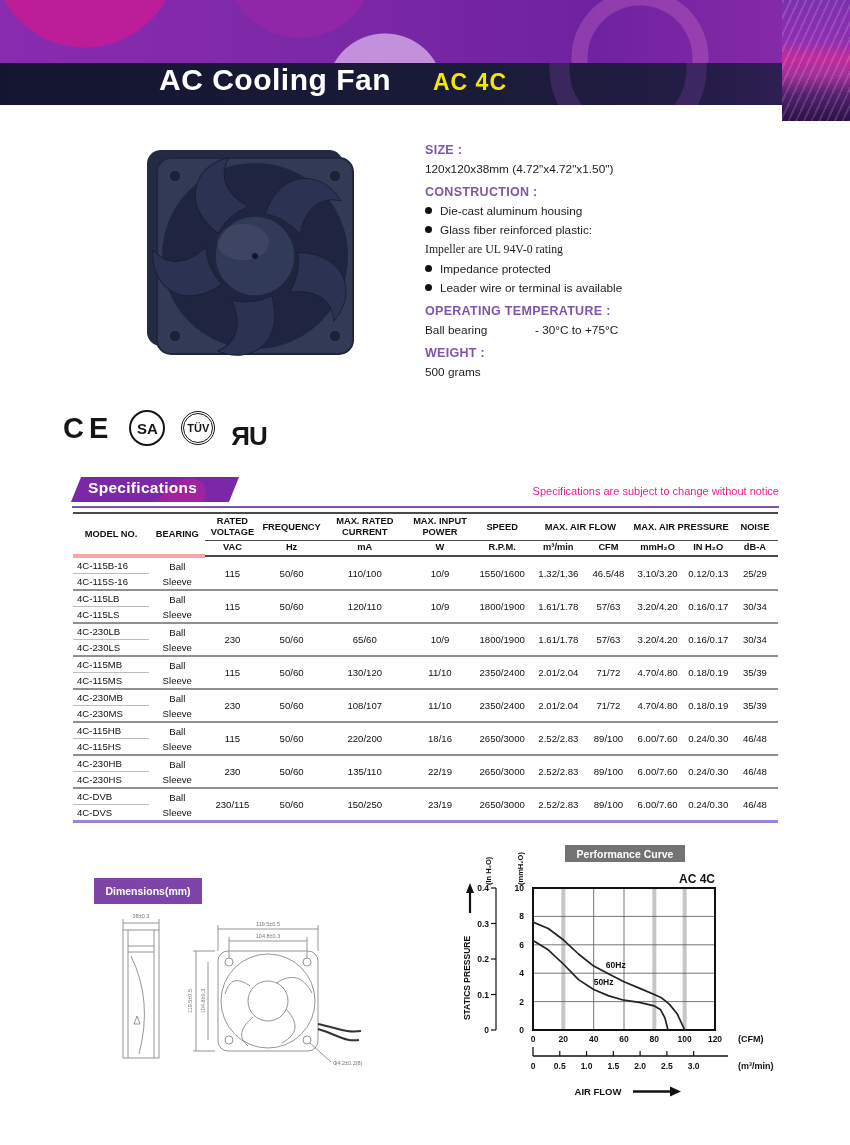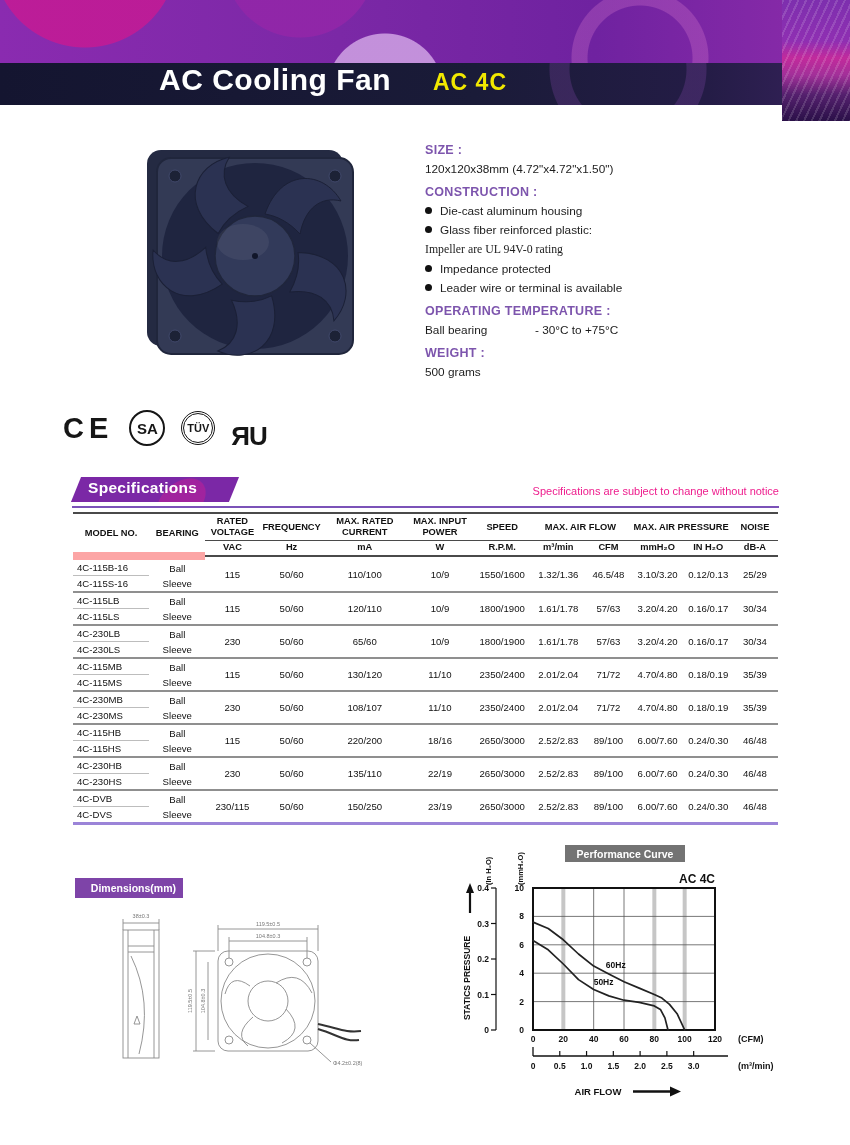--- a/index.html
+++ b/index.html
@@ -50,31 +50,31 @@
   .specs{position:absolute;left:72px;top:477px;width:707px;}
   .spec-bar{position:absolute;left:4px;top:0;width:158px;height:25px;background:#7b28a6;
     background-image:radial-gradient(circle at 110px 24px, rgba(198,30,150,.5) 0 22px, rgba(0,0,0,0) 23px);
     transform:skewX(-22deg);}
   .spec-bar-text{position:absolute;left:16px;top:2px;color:#fff;font-size:15.5px;font-weight:bold;letter-spacing:.3px;}
   .spec-notice{position:absolute;right:0;top:8px;color:#ee1d8d;font-size:11px;}
   .spec-rule{position:absolute;left:0;top:29px;width:707px;height:2px;background:#7b52b8;}
   .spec-table{position:absolute;left:1px;top:35px;border-collapse:collapse;table-layout:fixed;width:705px;
     color:#111;border-top:2px solid #4a4a4a;border-bottom:3px solid #9b84d8;}
   .spec-table th{font-weight:bold;font-size:9.3px;line-height:1.2;padding:2px 1px;vertical-align:middle;text-align:center;}
-  .spec-table .rs{border-bottom:8px solid #fca5a5;}
+  .spec-table .rs{border-bottom:4px solid #fca5a5;}
   .spec-table .lb{border-bottom:1px solid #4a4a4a;}
   .spec-table tr.units td{font-weight:bold;font-size:9.3px;text-align:center;padding:1px 0 3px;border-bottom:2px solid #4a4a4a;}
   .spec-table tbody td{font-size:9.6px;text-align:center;padding:2px 0;}
   .spec-table td.model{text-align:left;padding-left:4px;margin-left:28px;}
   .spec-table .mdiv{border-bottom:1px solid #bdbdbd;}
   .spec-table .gend{border-bottom:2px solid #8f8f8f;}
 
   
   .dims{position:absolute;left:75px;top:878px;width:320px;}
-  .dim-bar{display:flex;justify-content:flex-end;align-items:center;width:108px;height:20px;background:#7e44a8;color:#fff;font-size:10.5px;font-weight:bold;padding:0 7px;box-sizing:border-box;}
+  .dim-bar{display:flex;justify-content:center;align-items:center;width:108px;height:26px;background:#7e44a8;color:#fff;font-size:10.5px;font-weight:bold;padding:0 7px;box-sizing:border-box;margin-left:19px;}
   .dim-draw{position:absolute;left:18px;top:28px;}
   .dline{stroke:#8a8a8a;stroke-width:.9;fill:none;}
   .dtxt{fill:#777;font-size:5.5px;}
 
   
   .perf{position:absolute;left:458px;top:843px;width:385px;height:280px;}
   .perf-badge{position:absolute;left:107px;top:2px;width:120px;height:17px;background:#737373;color:#fff;font-size:10.5px;font-weight:bold;display:flex;align-items:center;justify-content:center;z-index:2;}
   #chart-svg{position:absolute;left:0;top:0;}
   .ct{font-size:8.5px;fill:#111;}
   .b{font-weight:bold;}

